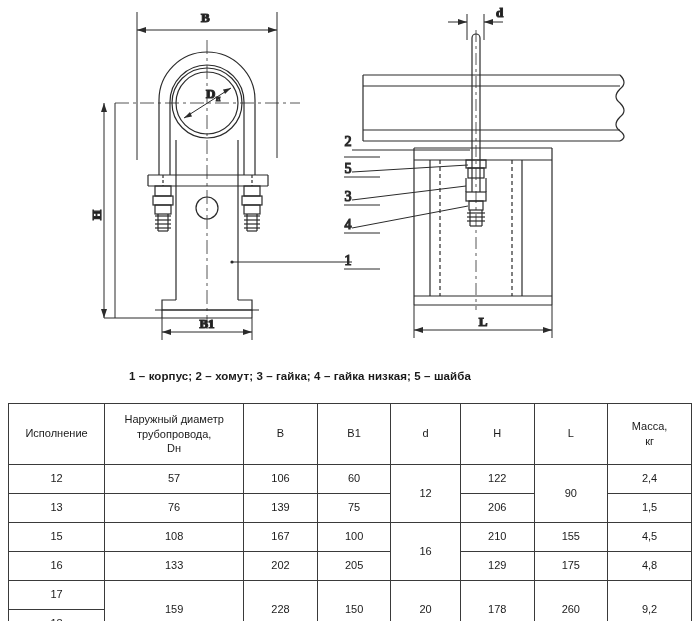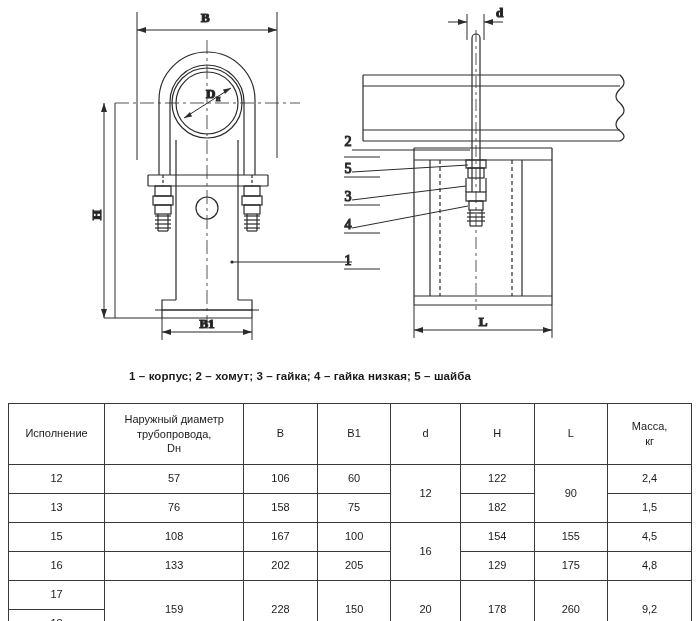--- a/index.html
+++ b/index.html
@@ -326,32 +326,32 @@
           <td>106</td>
           <td>60</td>
           <td rowspan="2">12</td>
           <td>122</td>
           <td rowspan="2">90</td>
           <td>2,4</td>
         </tr>
         <tr>
           <td>13</td>
           <td>76</td>
-          <td>158</td>
+          <td>139</td>
           <td>75</td>
-          <td>182</td>
+          <td>206</td>
           <td>1,5</td>
         </tr>
         <tr>
           <td>15</td>
           <td>108</td>
           <td>167</td>
           <td>100</td>
           <td rowspan="2">16</td>
-          <td>154</td>
+          <td>210</td>
           <td>155</td>
           <td>4,5</td>
         </tr>
         <tr>
           <td>16</td>
           <td>133</td>
           <td>202</td>
           <td>205</td>
           <td>129</td>
           <td>175</td>

